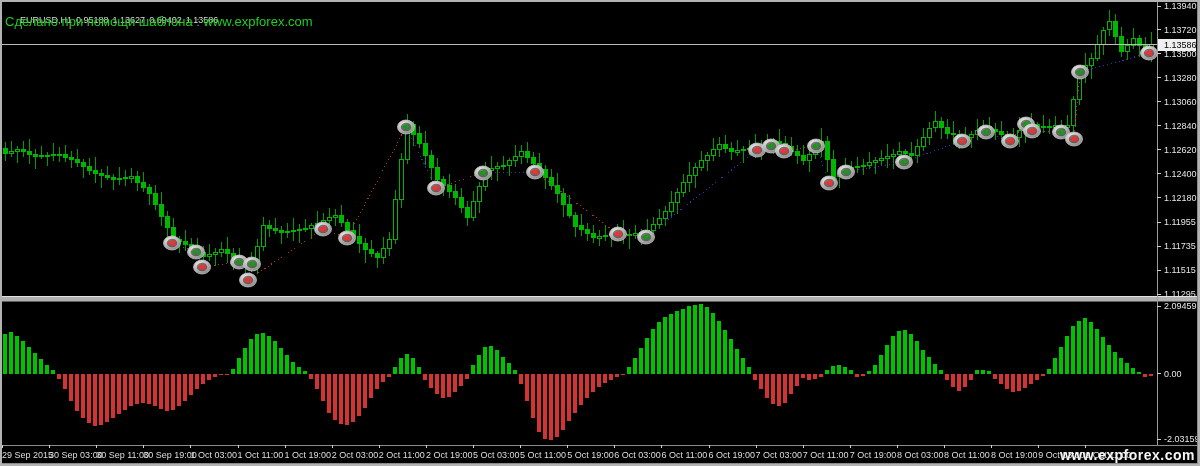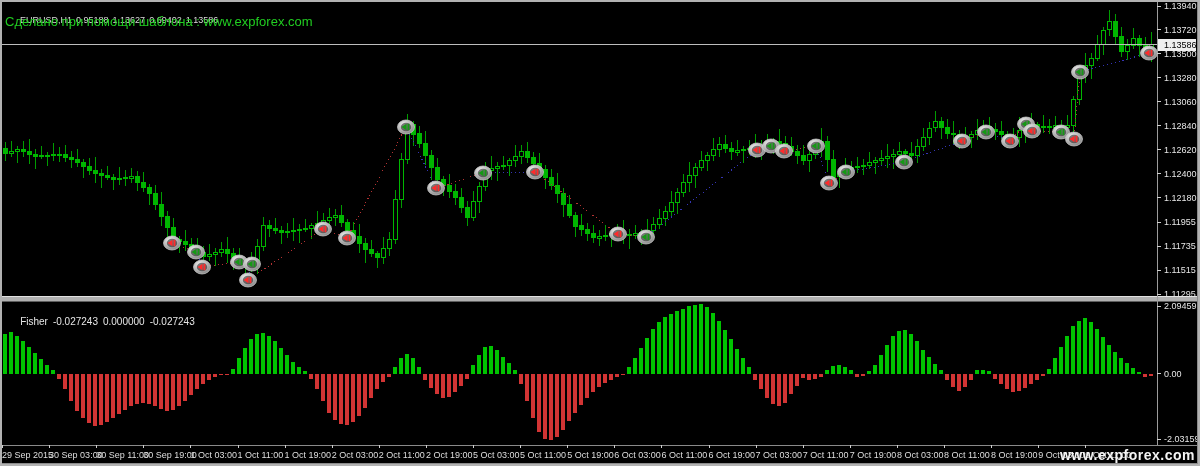--- a/index.html
+++ b/index.html
@@ -36,23 +36,20 @@
 <body>
 
 <div class="frame">
 
   <div class="ohlc-line">
     <span>EURUSD,H1</span><span>0.95188</span><span>1.13627</span><span>0.69402</span><span>1.13586</span>
   </div>
 
   <div class="credit-line">Сделано при помощи шаблона : www.expforex.com</div>
 
-  <div class="fisher-line">
-    <span>Fisher</span><span>-0.027243</span><span>0.000000</span><span>-0.027243</span>
-  </div>
 
   <div class="watermark">www.expforex.com</div>
 
   <svg id="chart-svg" width="1195" height="461" shape-rendering="crispEdges">
     <defs>
       <radialGradient id="mgrad" cx="38%" cy="32%" r="75%">
         <stop offset="0%" stop-color="#f2f2f2"></stop>
         <stop offset="55%" stop-color="#b7b7b7"></stop>
         <stop offset="100%" stop-color="#7d7d7d"></stop>
       </radialGradient>

